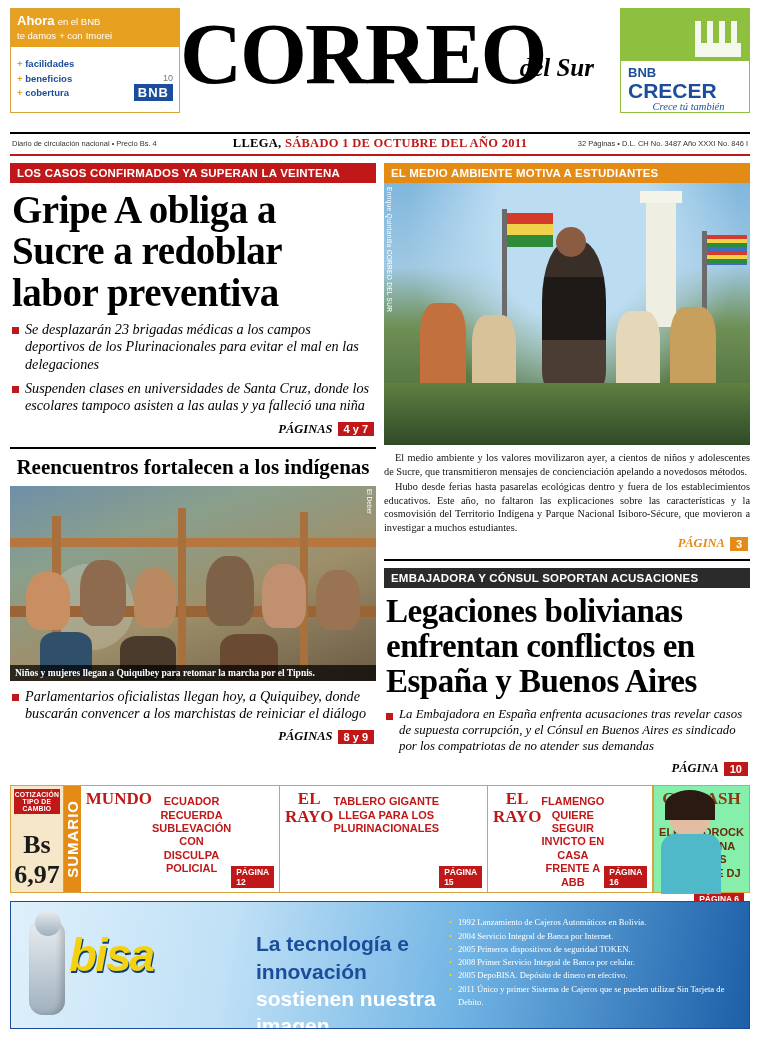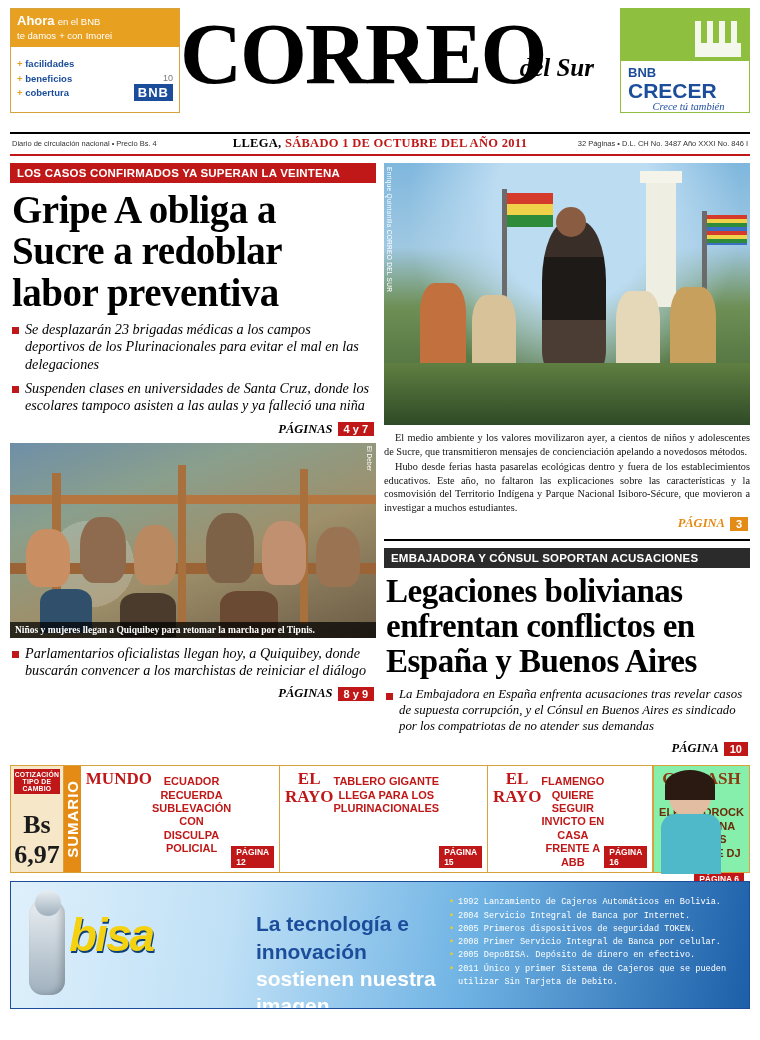--- a/index.html
+++ b/index.html
@@ -232,21 +232,21 @@
     background: linear-gradient(180deg,#e9eef2,#9fb0bd); border-radius:50%;
   }
   .bisa-slogan {
     position:absolute; left: 245px; top: 28px; width: 200px;
     font-family:"Liberation Sans", sans-serif; font-weight:bold; font-size: 21px;
     color:#1b4d9b; line-height: 1.3;
   }
   .bisa-slogan .w { color:#ffffff; }
   .bisa-list {
     position:absolute; right: 10px; top: 14px; width: 290px;
-    font-family:Liberation Mono, monospace; font-size: 8.6px; color:#ffffff; line-height: 1.55;
+    font-family:Liberation Serif, serif; font-size: 8.6px; color:#ffffff; line-height: 1.55;
   }
   .bisa-list li { list-style: none; padding-left: 9px; position: relative; }
   .bisa-list li:before { content:"•"; color:#f4d211; position:absolute; left:0; }
 </style>
 </head>
 <body>
 
 <div class="page">
 
   <div class="masthead">
@@ -310,20 +310,21 @@
           <div class="sq"></div>
           <div>Suspenden clases en universidades de Santa Cruz, donde los escolares tampoco asisten a las aulas y ya falleció una niña</div>
         </div>
       </div>
 
       <div class="pagref">
         <span class="lbl">PÁGINAS</span>
         <span class="num">4 y 7</span>
       </div>
 
+      <div class="subhead">Reencuentros fortalecen a los indígenas</div>
 
       <div class="photo photo-march">
         <div class="m-bar" style="left:0;top:52px;width:100%;height:9px;background:#b5763f;"></div>
         <div class="m-bar" style="left:0;top:120px;width:100%;height:11px;background:#9b6436;"></div>
         <div class="m-bar" style="left:42px;top:30px;width:9px;height:150px;background:#a8703c;"></div>
         <div class="m-bar" style="left:168px;top:22px;width:8px;height:160px;background:#a8703c;"></div>
         <div class="m-bar" style="left:290px;top:26px;width:8px;height:155px;background:#a8703c;"></div>
         <div class="m-person" style="left:16px;top:86px;width:44px;height:58px;background:#c98f63;"></div>
         <div class="m-person" style="left:70px;top:74px;width:46px;height:66px;background:#8e6b4f;"></div>
         <div class="m-person" style="left:124px;top:82px;width:42px;height:60px;background:#b98a62;"></div>
@@ -345,20 +346,21 @@
       </div>
 
       <div class="pagref">
         <span class="lbl">PÁGINAS</span>
         <span class="num">8 y 9</span>
       </div>
     </div>
 
     <div class="col-right">
 
+      <div class="kicker orange">EL MEDIO AMBIENTE MOTIVA A ESTUDIANTES</div>
 
       <div class="photo photo-env">
         <div class="env-col" style="left:262px;top:18px;width:30px;height:126px;background:#efeee3;"></div>
         <div class="env-col" style="left:256px;top:8px;width:42px;height:12px;background:#f5f4ea;"></div>
         <div class="env-flag" style="left:118px;top:26px;width:5px;height:120px;background:#6b6b6b;"></div>
         <div class="env-flag" style="left:123px;top:30px;width:46px;height:34px;background:linear-gradient(180deg,#d43b2a 33%,#f0d24a 33% 66%,#2e8b3a 66%);"></div>
         <div class="env-flag" style="left:318px;top:48px;width:5px;height:104px;background:#6b6b6b;"></div>
         <div class="env-flag" style="left:323px;top:52px;width:40px;height:30px;background:repeating-linear-gradient(180deg,#d43b2a 0 4px,#f0d24a 4px 8px,#2e8b3a 8px 12px,#3a6fc4 12px 16px);"></div>
         <div class="env-fig" style="left:158px;top:58px;width:64px;height:150px;background:linear-gradient(180deg,#3a2f28 0 24%, #1e1a18 24% 66%, #4b3d33 66%);border-radius:40% 40% 14% 14%;"></div>
         <div class="env-fig" style="left:172px;top:44px;width:30px;height:30px;background:#8a5d42;border-radius:50%;"></div>

